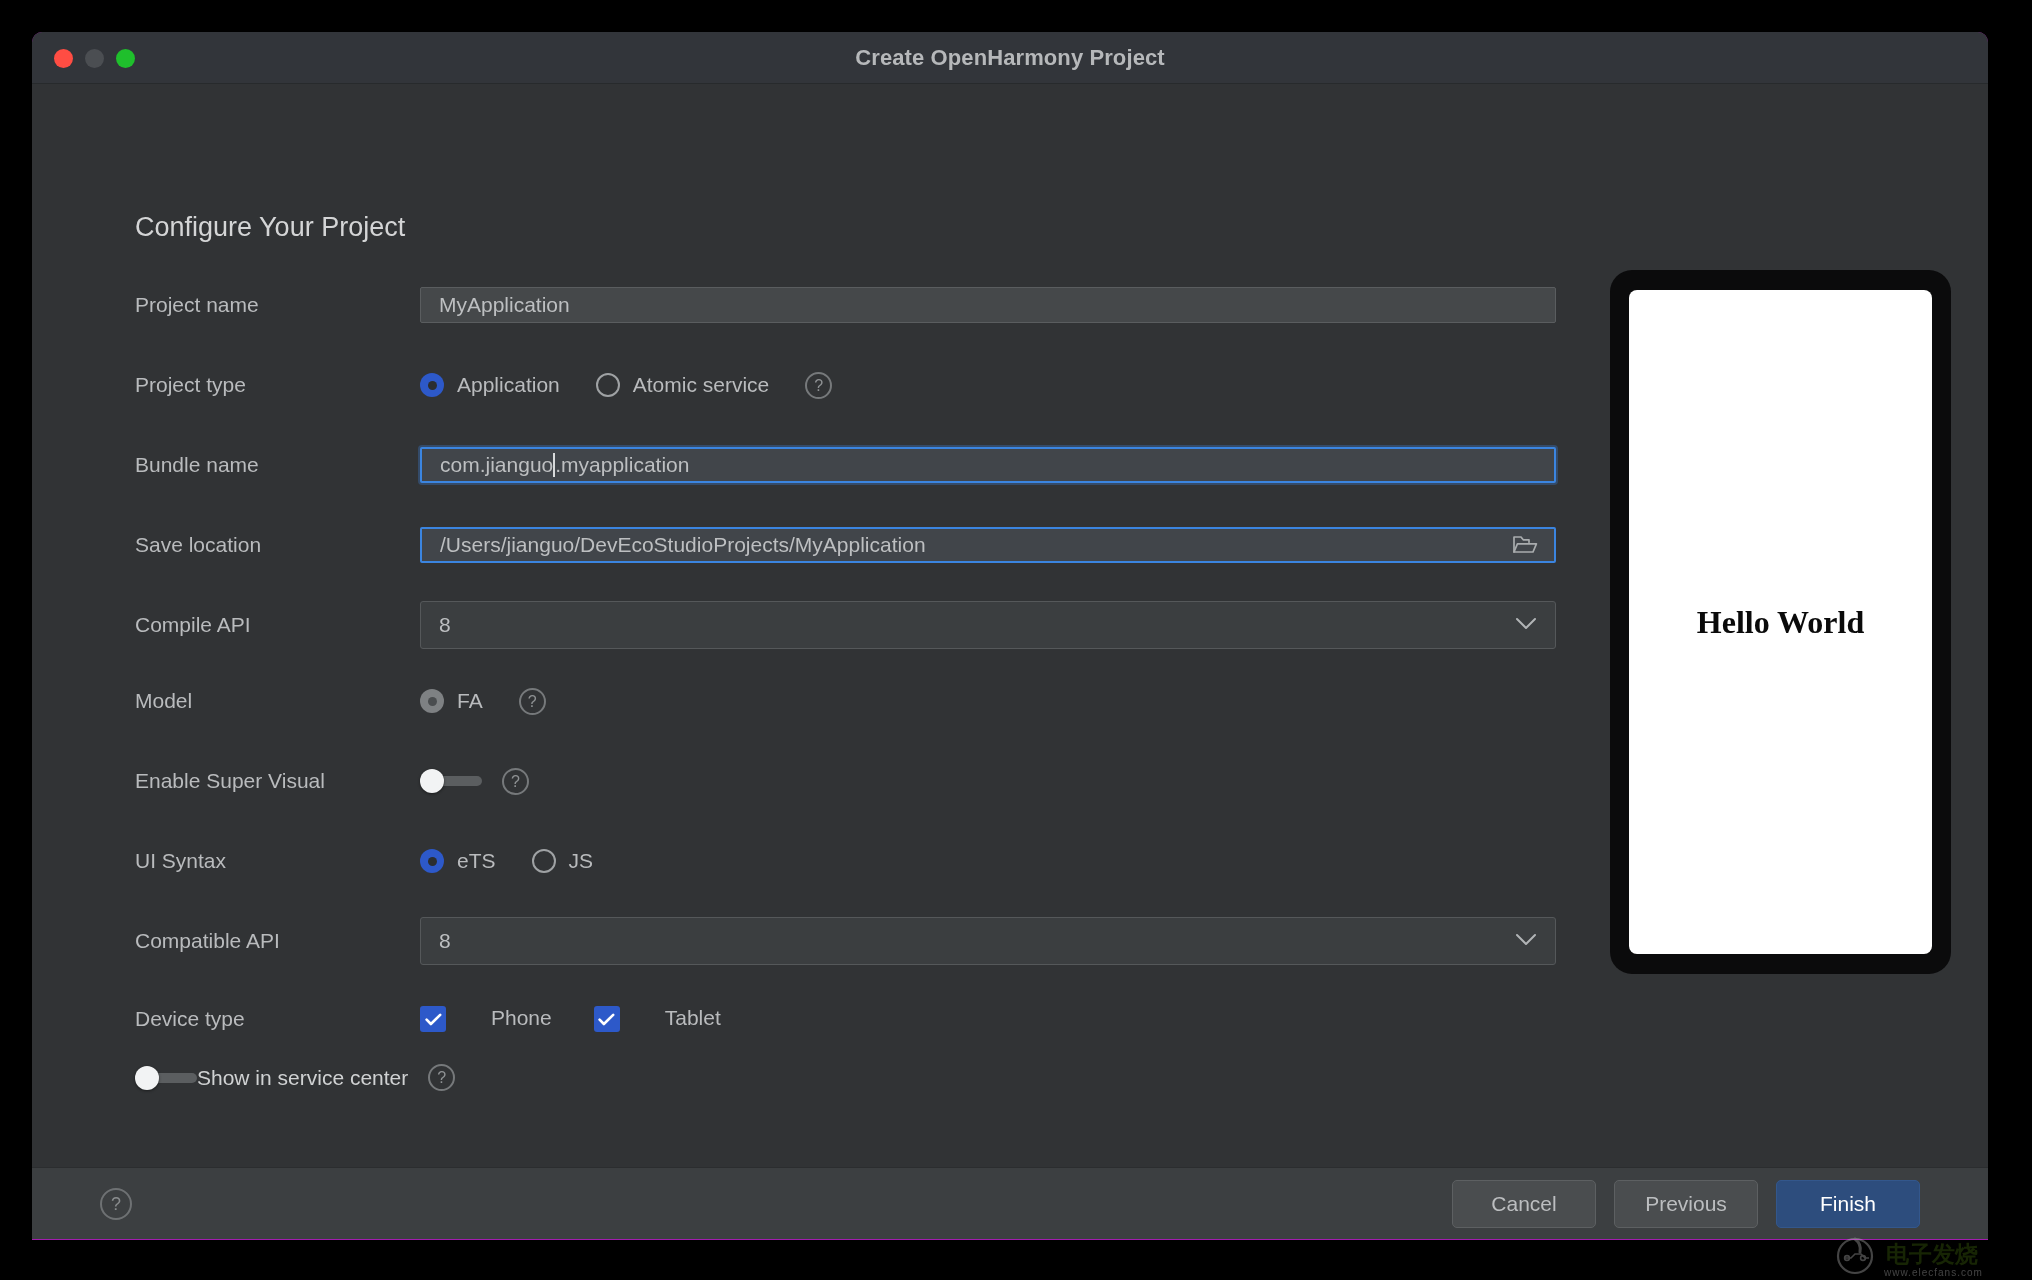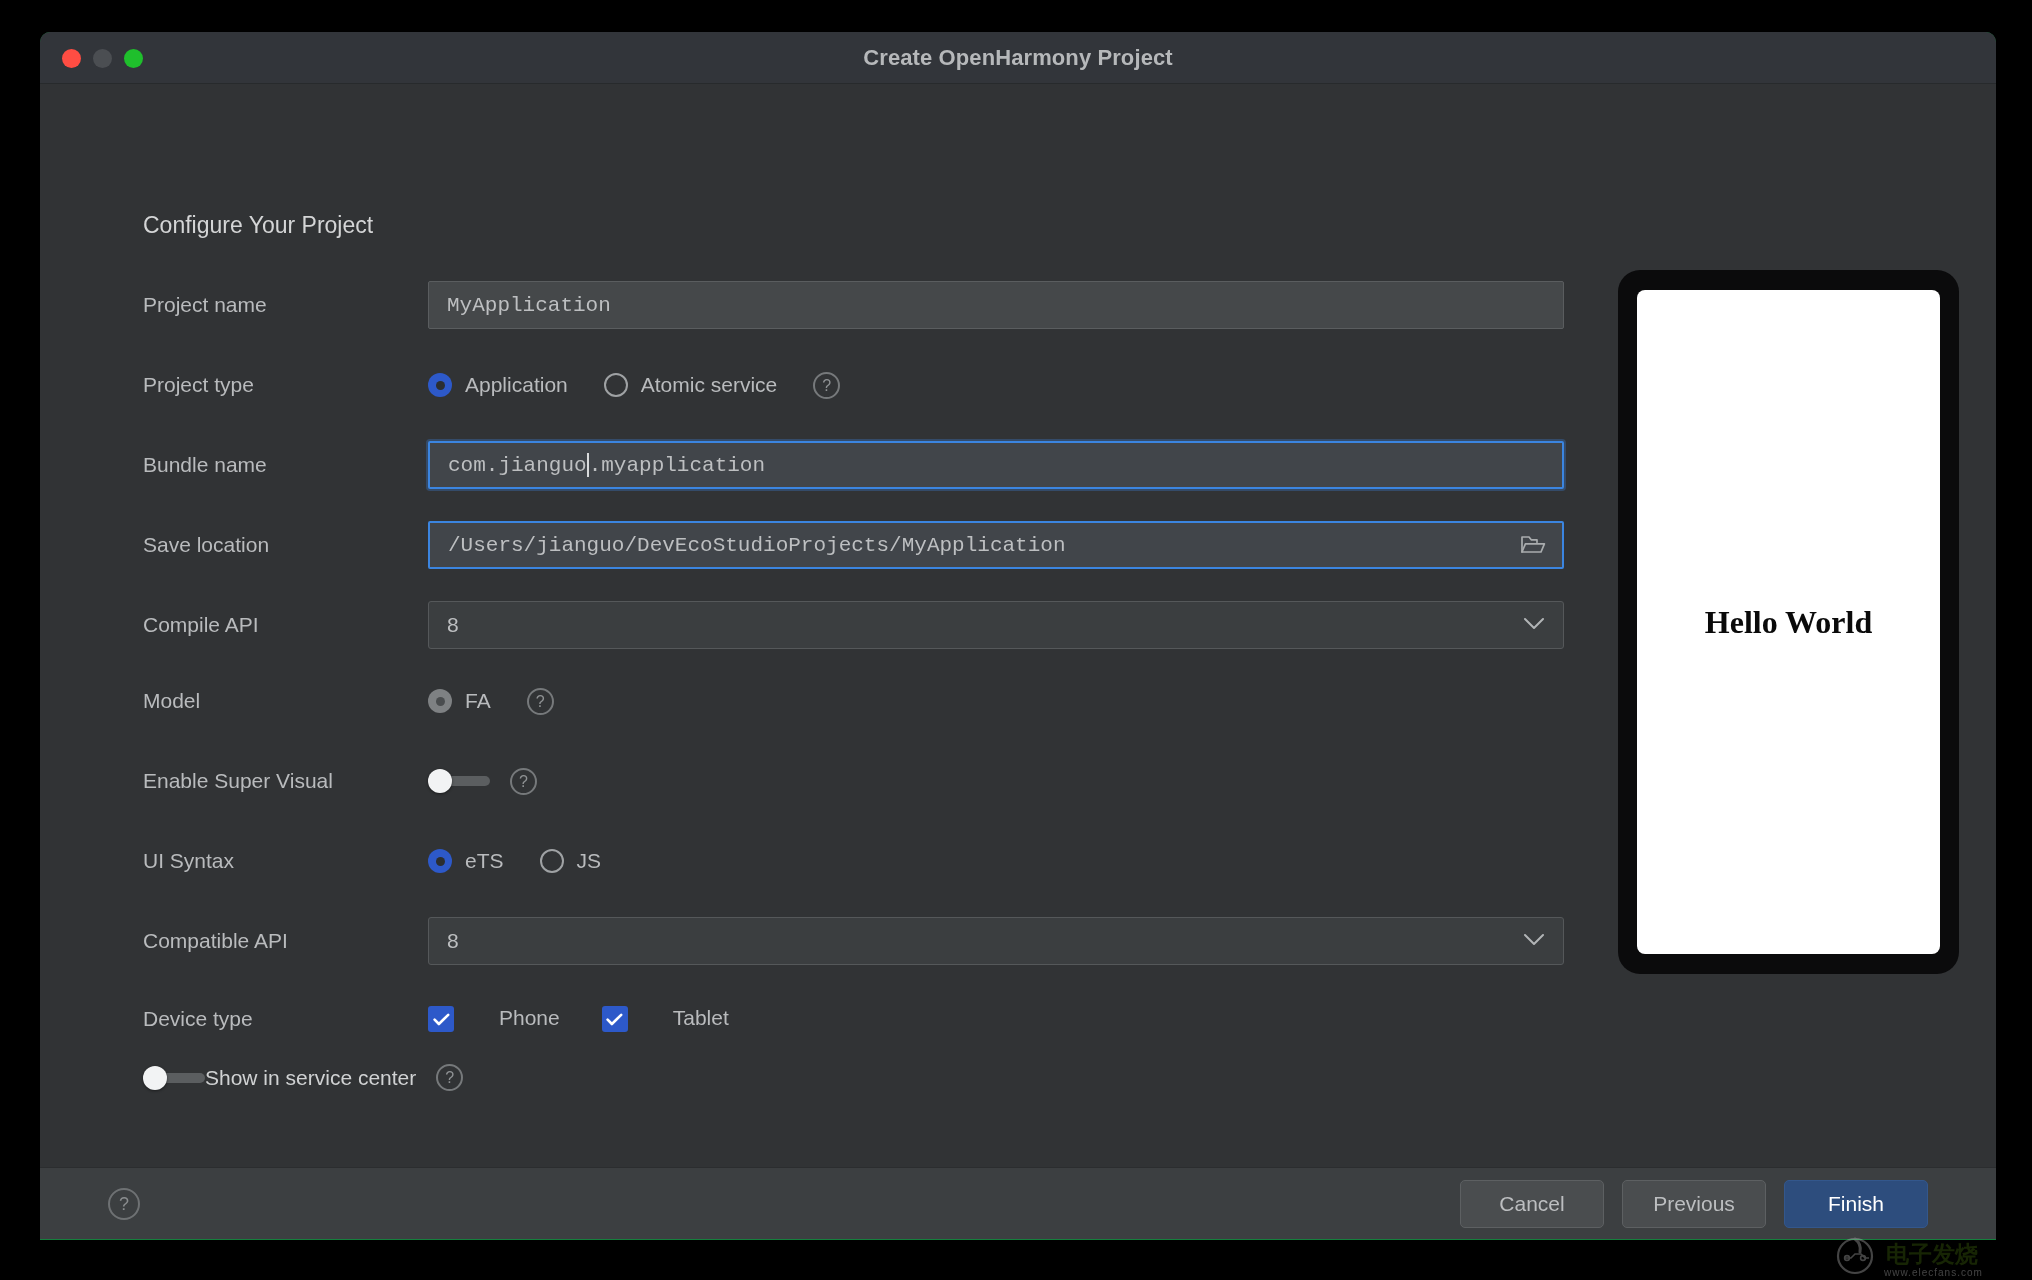--- a/index.html
+++ b/index.html
@@ -6,23 +6,23 @@
   html, body {
     width: 2032px; height: 1280px;
     background: #000000;
     font-family: "Liberation Sans", sans-serif;
     overflow: hidden;
   }
 
   
   #window {
     position: absolute;
-    left: 40px; top: 32px;
+    left: 32px; top: 32px;
     width: 1956px; height: 1208px;
-    background: #15803d;
+    background: #a21caf;
     border-radius: 10px 10px 0 0;
     box-shadow: 0 10px 46px rgba(0,0,0,0.75);
     overflow: hidden;
   }
 
   
   #titlebar {
     position: relative;
     height: 52px;
     background: #32353a;
@@ -51,21 +51,21 @@
   #dialog-body {
     position: relative;
     height: 1083px;
     background: #313335;
     padding: 0;
   }
 
   #page-heading {
     position: absolute;
     left: 103px; top: 128px;
-    font-size: 23px;
+    font-size: 27px;
     color: #d4d5d6;
     white-space: nowrap;
   }
 
   
   #form {
     position: absolute;
     left: 103px; top: 195px;
     width: 1420px;
   }
@@ -86,28 +86,27 @@
     flex: 1 1 auto;
     display: flex;
     align-items: center;
     position: relative;
   }
 
   
   .textfield {
     position: relative;
     width: 1136px;
-    height: 48px;
+    height: 36px;
     background: #45484a;
     border: 1px solid #5a5d5f;
     border-radius: 2px;
     display: flex;
     align-items: center;
     padding: 0 18px;
-    font-family: Liberation Mono, monospace;
   }
   .textfield .value {
     font-size: 21px;
     color: #bdbfc1;
     white-space: nowrap;
     overflow: hidden;
   }
   .textfield.focused {
     border: 2px solid #3b85e0;
     background: #41454a;

